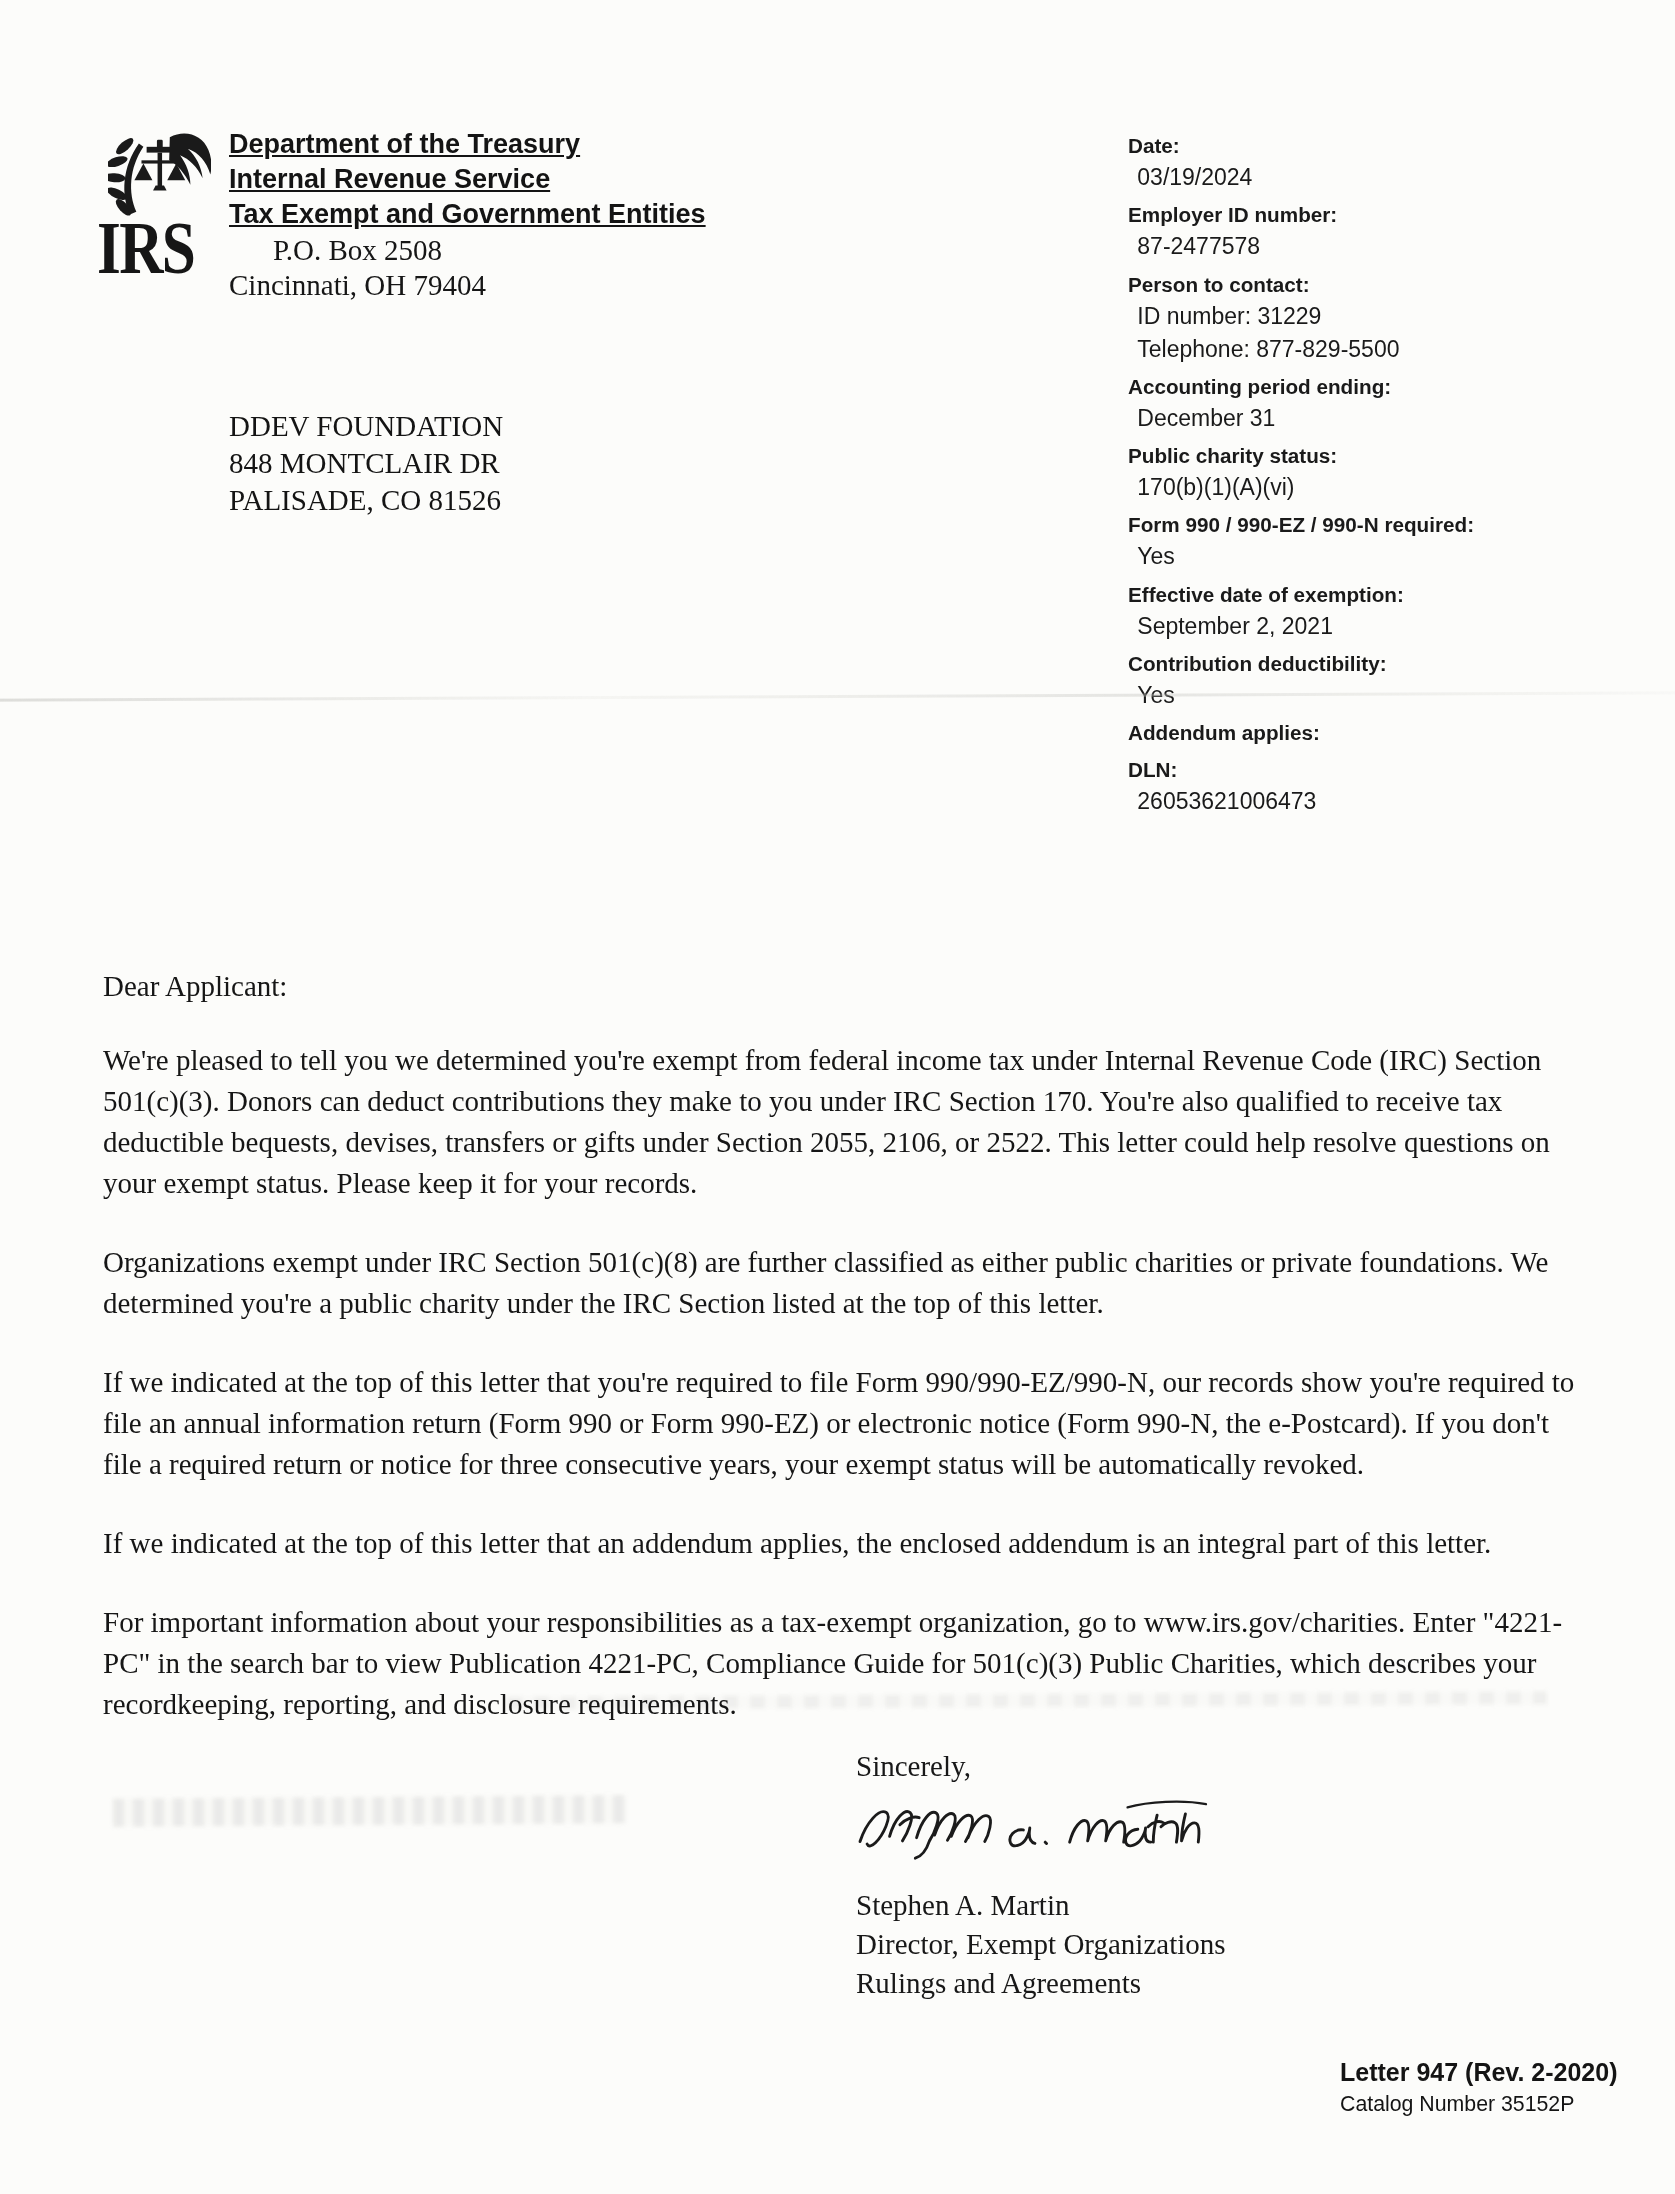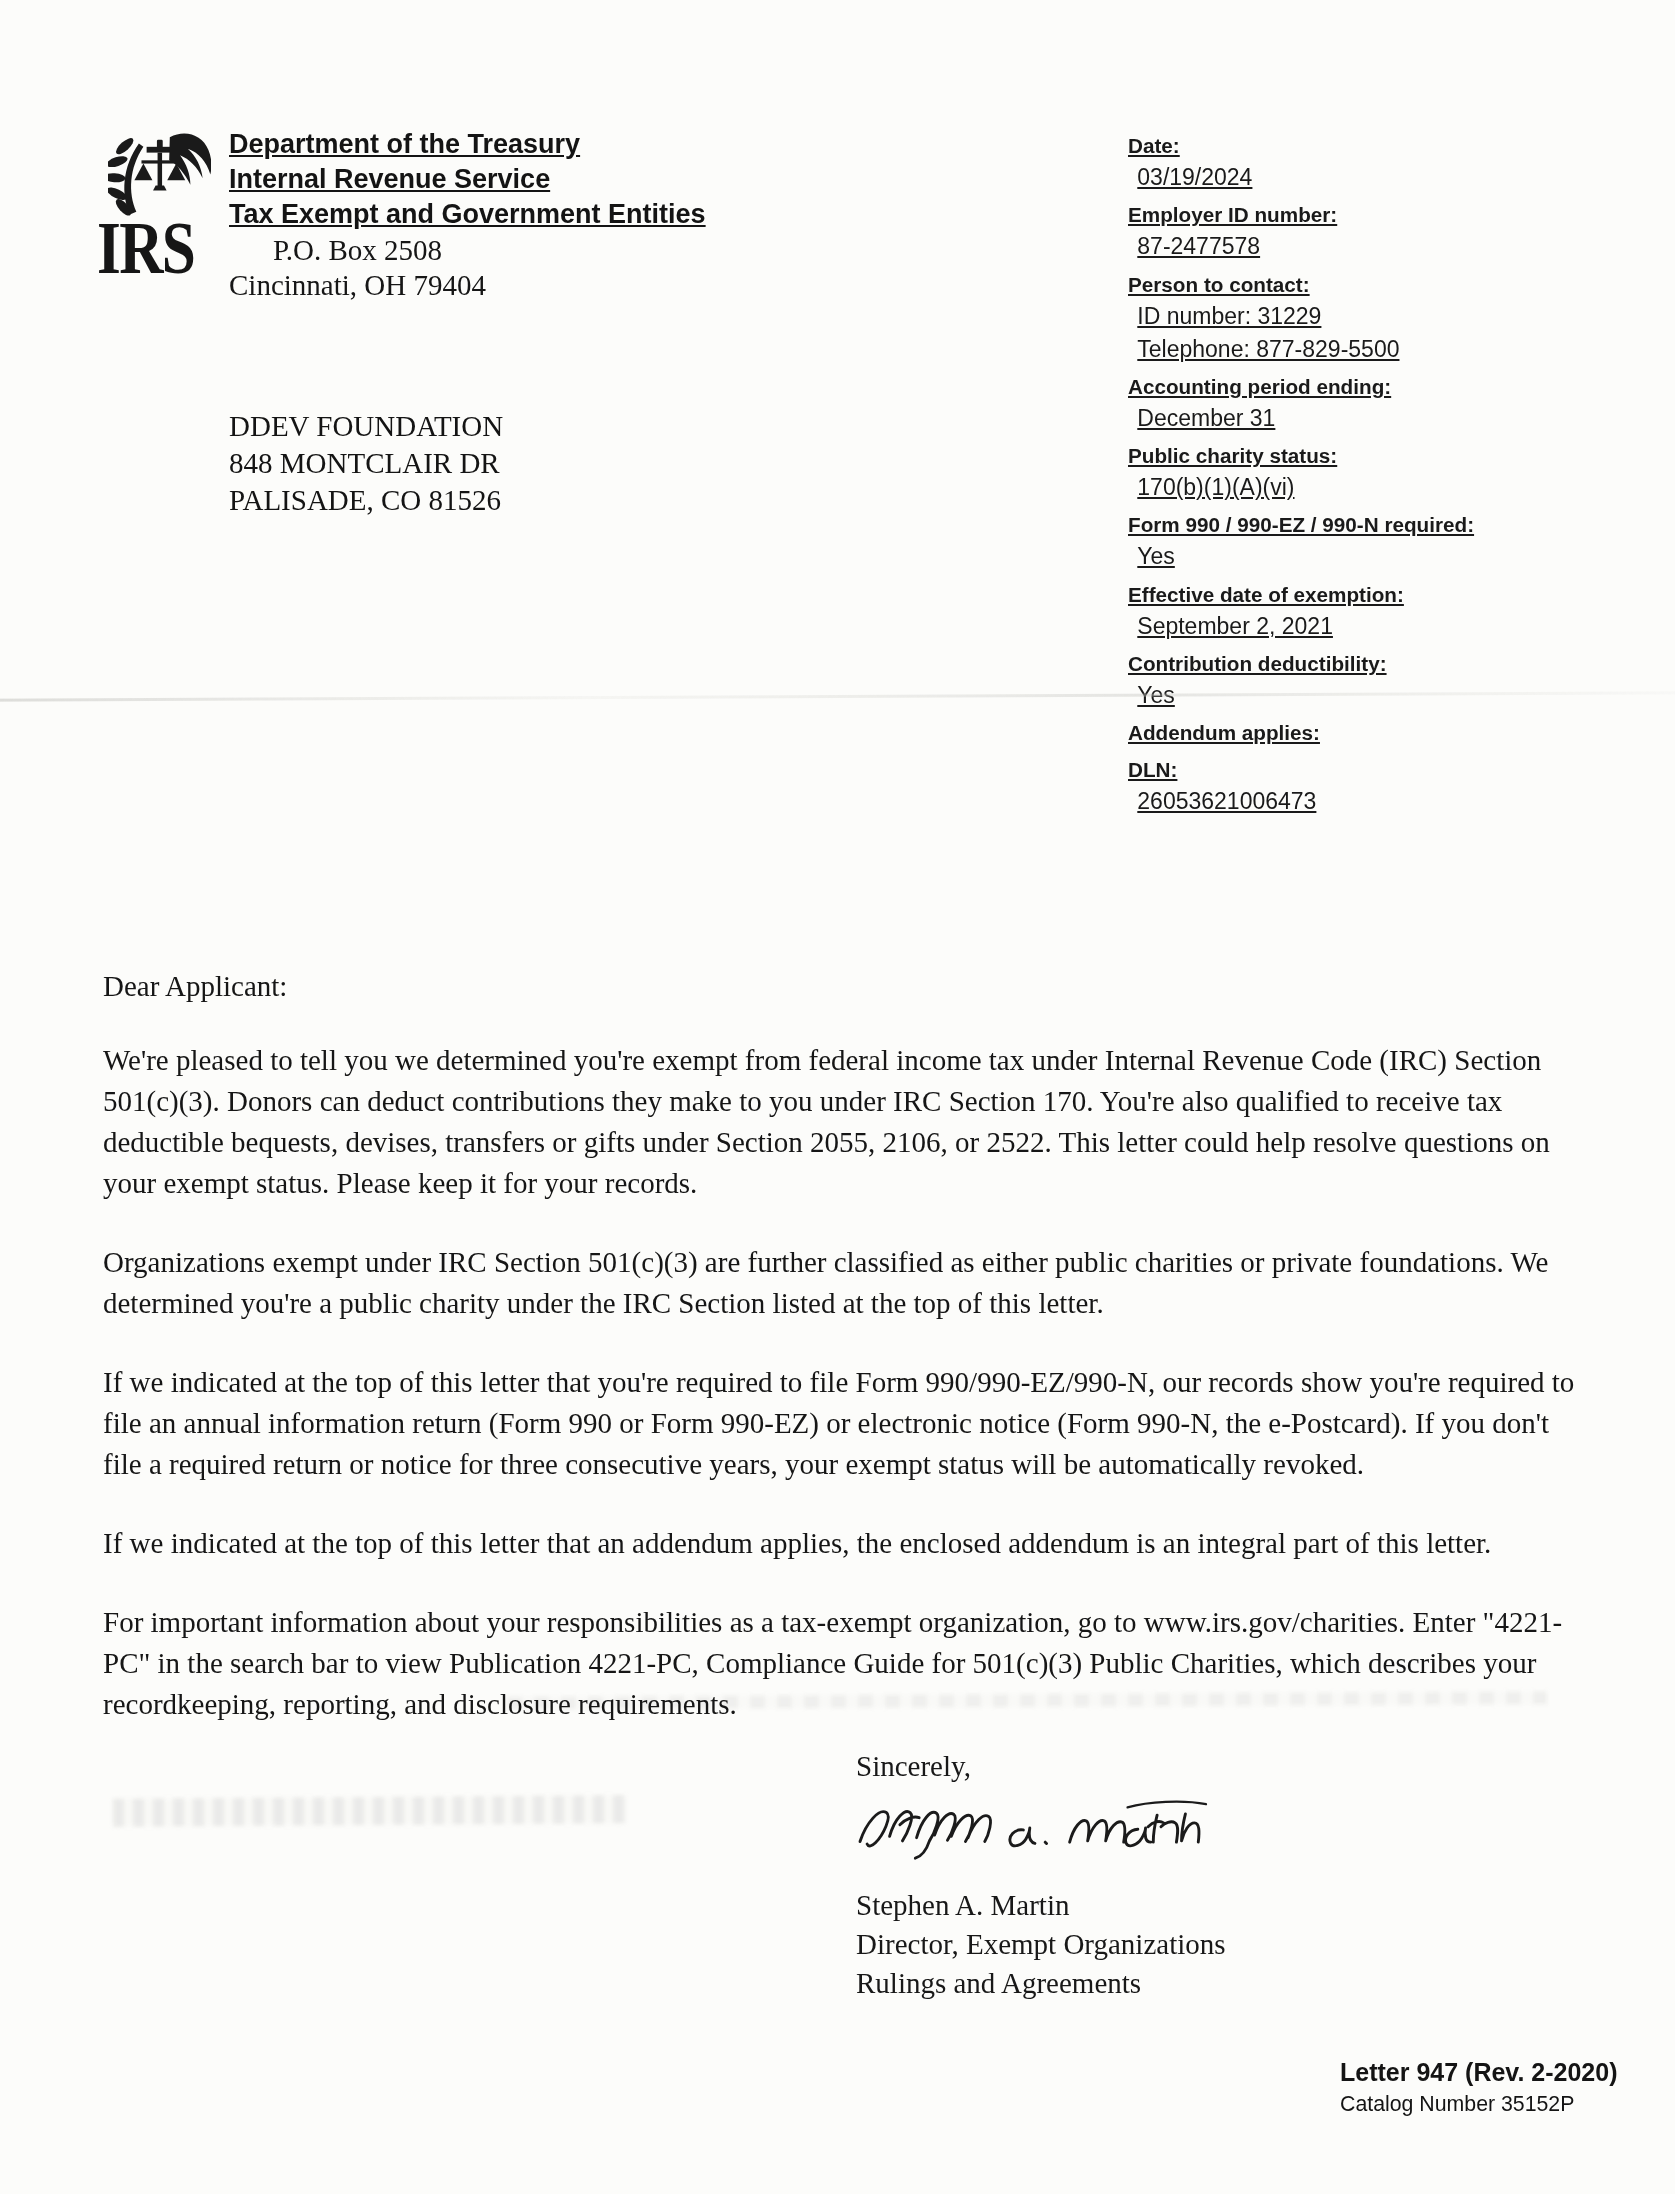--- a/index.html
+++ b/index.html
@@ -20,21 +20,21 @@
     transform:scaleX(0.84);transform-origin:left top;
   }
   .agency{left:229px;top:127px;font:700 27px/35px "Liberation Sans","DejaVu Sans",sans-serif;color:#141414;text-decoration:underline;}
   .pobox{left:229px;top:233px;font:400 29px/35px "Liberation Serif","DejaVu Serif",serif;color:#161616;text-align:center;}
 
   
   .recipient{left:229px;top:408px;font:400 29px/37px "Liberation Serif","DejaVu Serif",serif;color:#141414;}
 
   
   .details{left:1128px;top:132px;width:527px;font-family:"Liberation Sans","DejaVu Sans",sans-serif;color:#1a1a1a;}
-  .detail-row{margin:0 0 9.3px 0;text-decoration:underline;}
+  .detail-row{margin:0 0 9.3px 0;}
   .detail-label{font:700 20.7px/27px "Liberation Sans","DejaVu Sans",sans-serif;}
   .detail-value{font:400 23px/29px "Liberation Sans","DejaVu Sans",sans-serif;margin-top:4px;padding-left:9.3px;}
 
   
   .body-block{left:103px;top:966px;width:1487px;font:400 29px/41px "Liberation Serif","DejaVu Serif",serif;color:#161616;}
   .salutation{margin:0 0 33px 0;}
   .body-block p{margin:0 0 38px 0;}
 
   
   .valediction{left:856px;top:1749px;font:400 29px/35px "Liberation Serif","DejaVu Serif",serif;}
@@ -145,21 +145,21 @@
   </div>
 </div>
 
 <div class="abs crease"></div>
 <div class="abs bleed2"></div>
 <div class="abs bleed1"></div>
 
 <div class="abs body-block">
   <div class="salutation">Dear Applicant:</div>
   <p>We're pleased to tell you we determined you're exempt from federal income tax under Internal Revenue Code (IRC) Section 501(c)(3). Donors can deduct contributions they make to you under IRC Section 170. You're also qualified to receive tax deductible bequests, devises, transfers or gifts under Section 2055, 2106, or 2522. This letter could help resolve questions on your exempt status. Please keep it for your records.</p>
-  <p>Organizations exempt under IRC Section 501(c)(3) are further classified as either public charities or private foundations. We determined you're a public charity under the IRC Section listed at the top of this letter.</p>
+  <p>Organizations exempt under IRC Section 501(c)(8) are further classified as either public charities or private foundations. We determined you're a public charity under the IRC Section listed at the top of this letter.</p>
   <p>If we indicated at the top of this letter that you're required to file Form 990/990-EZ/990-N, our records show you're required to file an annual information return (Form 990 or Form 990-EZ) or electronic notice (Form 990-N, the e-Postcard). If you don't file a required return or notice for three consecutive years, your exempt status will be automatically revoked.</p>
   <p>If we indicated at the top of this letter that an addendum applies, the enclosed addendum is an integral part of this letter.</p>
   <p>For important information about your responsibilities as a tax-exempt organization, go to www.irs.gov/charities. Enter "4221-PC" in the search bar to view Publication 4221-PC, Compliance Guide for 501(c)(3) Public Charities, which describes your recordkeeping, reporting, and disclosure requirements.</p>
 </div>
 
 <div class="abs valediction">Sincerely,</div>
 
 <svg class="abs signature-svg" viewBox="0 0 580 140" fill="none" stroke="#1b1b1b" stroke-width="4.5" stroke-linecap="round" stroke-linejoin="round">
   <path d="M14,98 C24,68 44,46 55,53 C64,59 50,88 38,100 C33,105 27,107 25,102
            M60,90 C68,62 84,46 92,53 C99,59 88,85 80,97

